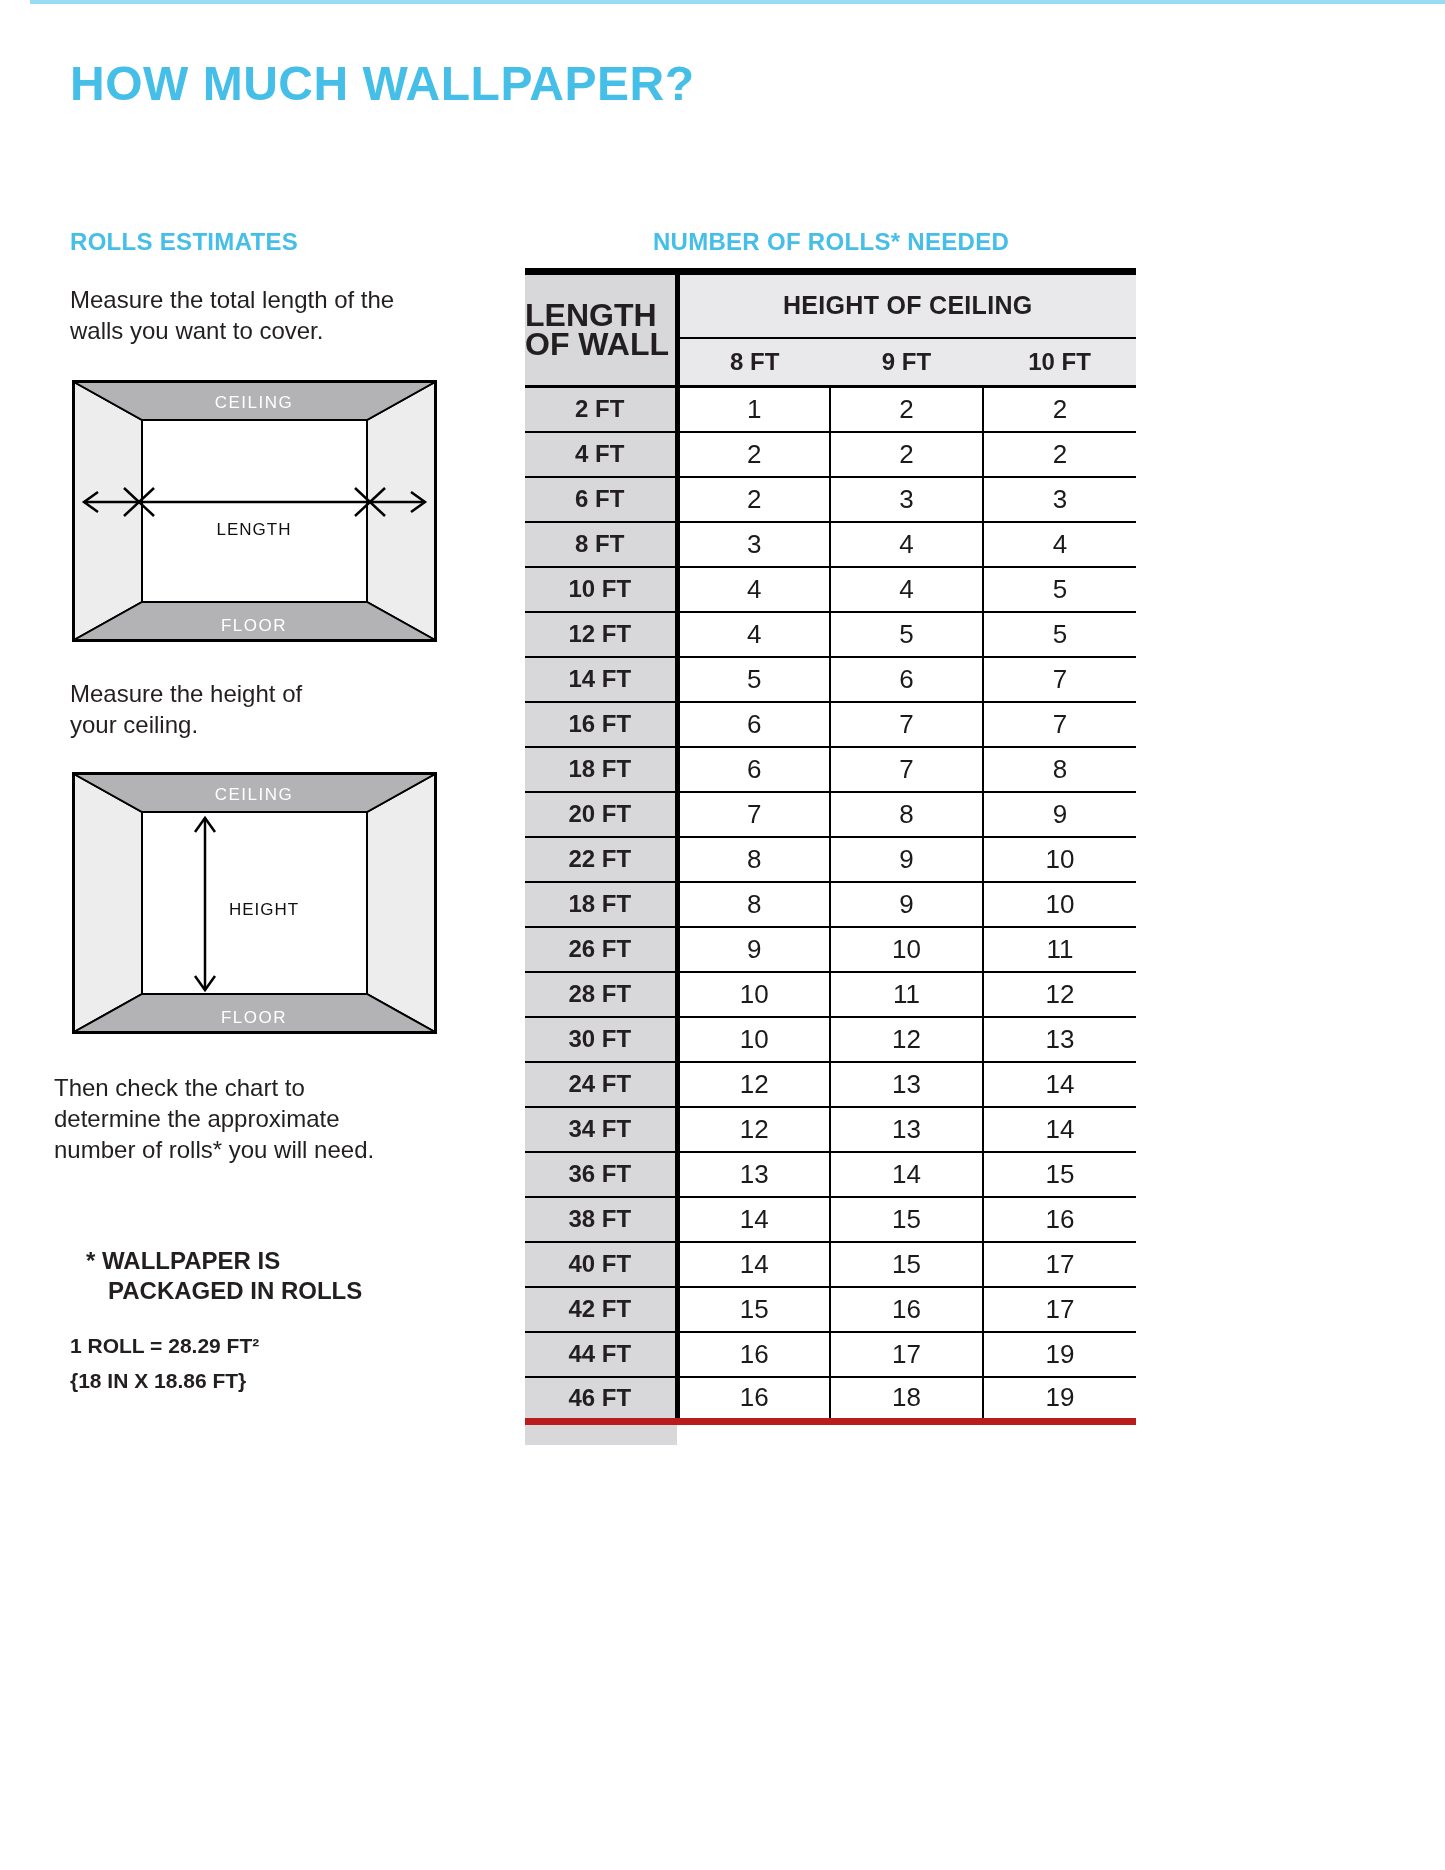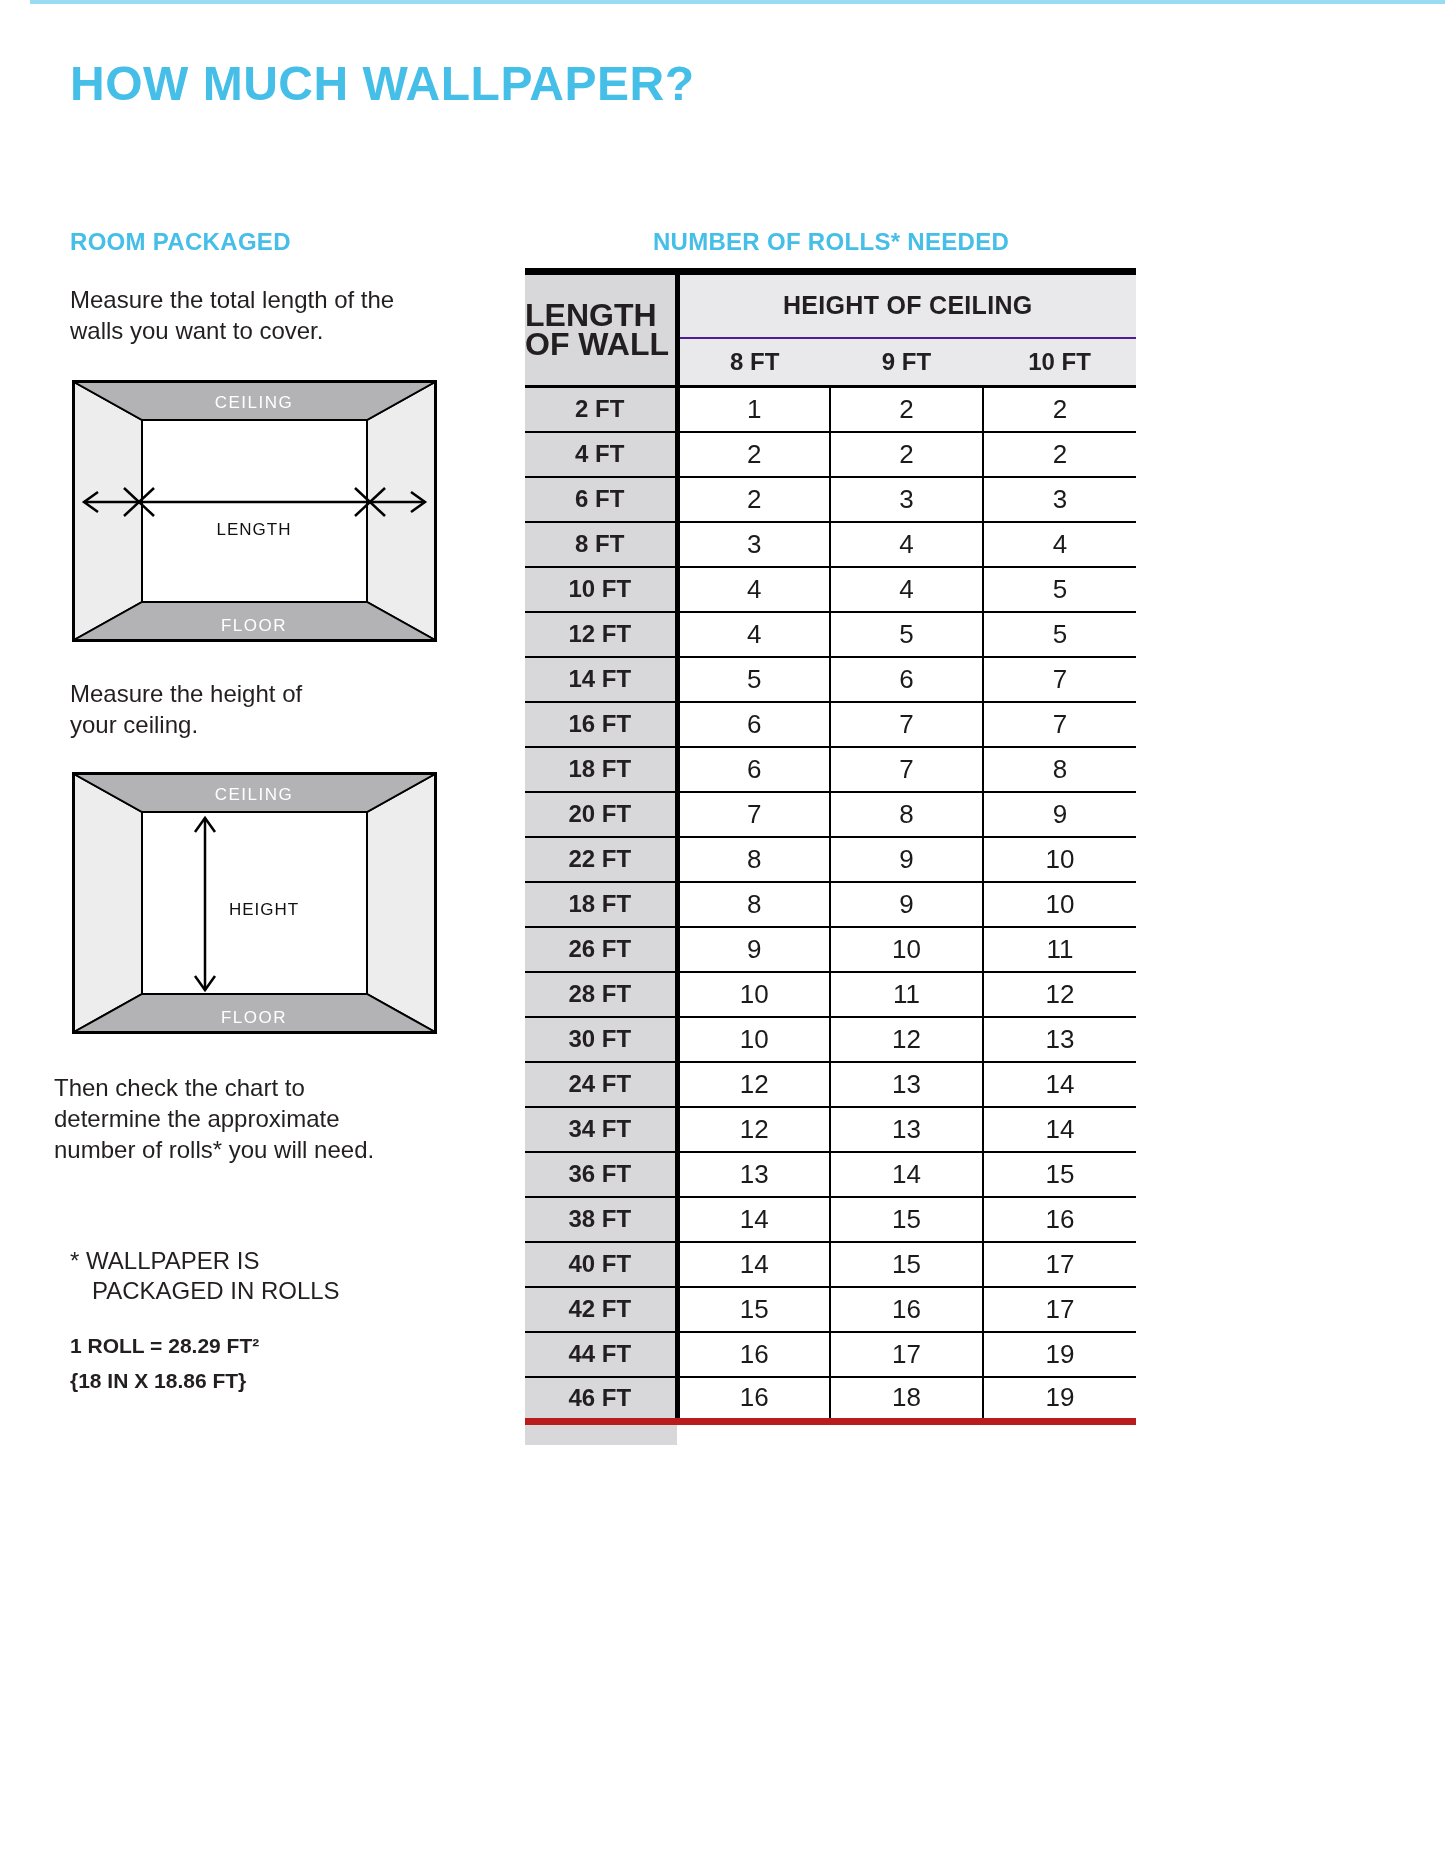--- a/index.html
+++ b/index.html
@@ -33,53 +33,53 @@
 
   svg .outer{fill:#fff;stroke:#000;stroke-width:4;}
   svg .band{fill:var(--band-gray);stroke:#000;stroke-width:2;}
   svg .wall{fill:var(--wall-gray);stroke:#000;stroke-width:2;}
   svg .inner{fill:#fff;stroke:#000;stroke-width:2;}
   svg .arrow{stroke:#000;stroke-width:2.5;fill:none;}
   svg text{font-family:"Liberation Sans","DejaVu Sans",sans-serif;font-size:17px;letter-spacing:1.5px;}
   svg .band-label{fill:#fff;}
   svg .dim-label{fill:#111;letter-spacing:1px;}
 
-  .footnote{position:absolute;left:70px;top:1246px;font-size:24px;font-weight:normal;line-height:30px;}
+  .footnote{position:absolute;left:86px;top:1246px;font-size:24px;font-weight:bold;line-height:30px;}
   .footnote .indent{padding-left:22px;}
 
   .rollinfo{position:absolute;left:70px;top:1328px;font-size:21px;font-weight:bold;line-height:35px;}
 
   .table-wrap{position:absolute;left:525px;top:268px;}
   table.rolls{border-collapse:collapse;table-layout:fixed;border-top:7px solid #000;}
   col.c1{width:152px;}
   col.c2{width:153px;}
   table.rolls th,table.rolls td{padding:0;}
   th.corner{background:var(--label-bg);border-right:5px solid #000;border-bottom:3px solid #000;
             font-size:32px;font-weight:bold;text-align:left;line-height:29px;}
-  th.group{background:var(--header-bg);border-bottom:2px solid #4c1d95;font-size:25px;font-weight:bold;
+  th.group{background:var(--header-bg);border-bottom:2px solid #000000;font-size:25px;font-weight:bold;
            height:66px;letter-spacing:.3px;}
   th.sub{background:var(--header-bg);border-bottom:3px solid #000;font-size:24px;font-weight:bold;
          height:49px;text-align:center;}
   tbody th.rowlabel{background:var(--label-bg);border-top:2px solid #000;border-right:5px solid #000;
                     font-size:24px;font-weight:bold;text-align:center;height:45px;margin-top:32px;}
   tbody td.val{border-top:2px solid #000;border-left:2px solid #000;font-size:26px;font-weight:normal;
                text-align:center;background:#fff;color:#1a1a1a;}
   tbody tr:last-child th,tbody tr:last-child td{border-bottom:7px solid #b91c1c;}
   .gray-tab{width:152px;height:20px;background:var(--label-bg);}
 </style>
 </head>
 <body>
 
 <div class="page">
 
   <div class="top-rule"></div>
 
   <h1 class="title">HOW MUCH WALLPAPER?</h1>
 
-  <h2 class="section-heading heading-left">ROOM PACKAGED</h2>
+  <h2 class="section-heading heading-left">ROLLS ESTIMATES</h2>
   <h2 class="section-heading heading-right">NUMBER OF ROLLS* NEEDED</h2>
 
   <p class="para p1">Measure the total length of the walls you want to cover.</p>
 
   <svg class="diagram d1" width="365" height="262" viewBox="0 0 365 262">
     <rect class="outer" x="2" y="2" width="361" height="258"></rect>
     <polygon class="wall" points="2,2 70,40 70,222 2,260"></polygon>
     <polygon class="wall" points="363,2 295,40 295,222 363,260"></polygon>
     <polygon class="band" points="2,2 363,2 295,40 70,40"></polygon>
     <polygon class="band" points="2,260 363,260 295,222 70,222"></polygon>

